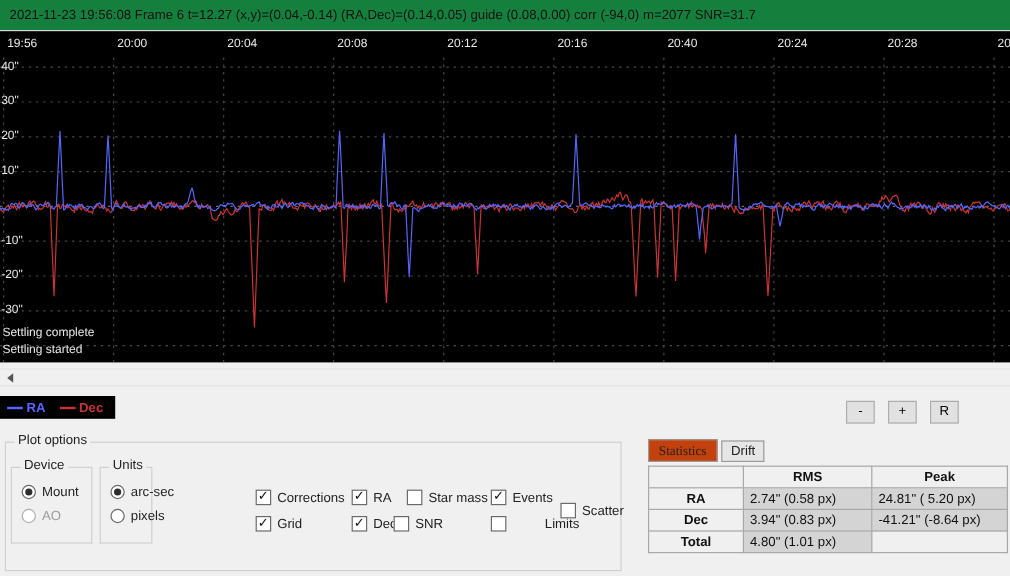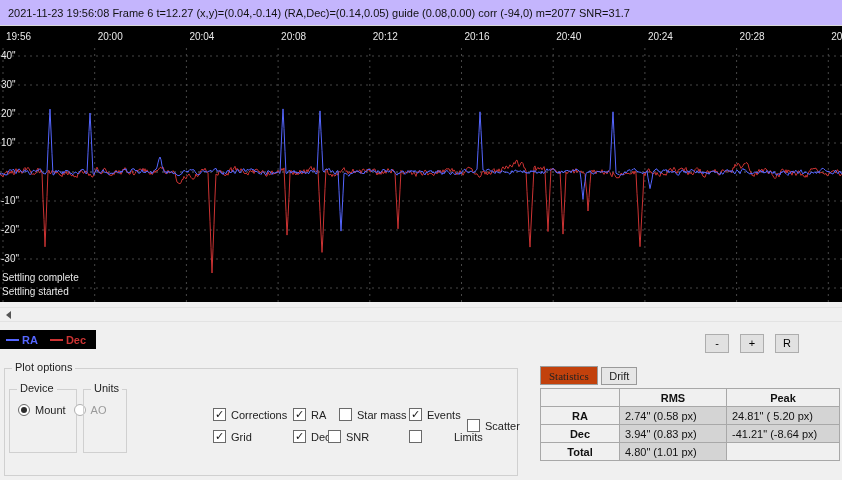--- a/index.html
+++ b/index.html
@@ -1,21 +1,21 @@
 <!DOCTYPE html>
 <html><head>
 <meta charset="utf-8">
 <style>
   html,body{margin:0;padding:0;background:#f0f0f0;}
   body{font-family:"Liberation Sans","DejaVu Sans",sans-serif;}
   #app{position:relative;width:842px;height:480px;background:#f0f0f0;overflow:hidden;}
   .abs{position:absolute;}
 
   
-  #status-bar{left:0;top:0;width:842px;height:26px;background:#c4b5fd;border-bottom:1px solid #d9d9d9;
+  #status-bar{left:0;top:0;width:842px;height:26px;background:#15803d;border-bottom:1px solid #d9d9d9;
     font-size:11px;color:#111;line-height:26px;padding-left:8px;box-sizing:border-box;white-space:nowrap;}
 
   
   #graph{left:0;top:26px;width:842px;height:276px;background:#000;overflow:hidden;}
   .x-tick{position:absolute;top:5px;font-size:10px;color:#e8e8e8;white-space:nowrap;}
   .y-tick{position:absolute;left:1px;font-size:10px;color:#e8e8e8;}
   .settle-note{position:absolute;left:2px;font-size:10px;color:#e8e8e8;}
 
   
   #hscroll{left:0;top:307px;width:842px;height:15px;background:#f0f0f0;border-top:1px solid #e3e3e3;border-bottom:1px solid #e3e3e3;box-sizing:border-box;}
@@ -24,21 +24,21 @@
 
   
   #legend{left:0;top:330px;height:19px;background:#000;display:inline-flex;align-items:center;gap:12px;padding:0 10px 0 6px;font-size:11px;font-weight:bold;}
   .legend-item{display:inline-flex;align-items:center;gap:3px;}
   .legend-line{display:inline-block;width:13px;height:2px;}
   .zoombtn{width:24px;height:19px;background:#e1e1e1;border:1px solid #adadad;font-size:11px;line-height:17px;text-align:center;box-sizing:border-box;cursor:pointer;}
 
   
   .groupbox{position:absolute;border:1px solid #d0d0d0;box-sizing:border-box;}
   .groupbox > .gtitle{position:absolute;top:-8px;left:7px;background:#f0f0f0;padding:0 3px;font-size:11px;color:#222;}
-  .optstack{position:absolute;left:8px;top:14px;display:flex;flex-direction:row;gap:8px;}
+  .optstack{position:absolute;left:8px;top:14px;display:flex;flex-direction:column;gap:8px;}
 
   .radio,.cb{display:inline-flex;align-items:center;gap:5px;font-size:11px;color:#222;cursor:pointer;white-space:nowrap;}
   .radio.disabled{color:#9a9a9a;}
   .rb{width:12px;height:12px;border:1px solid #6a6a6a;border-radius:50%;background:#fff;box-sizing:border-box;position:relative;flex:0 0 auto;}
   .radio.disabled .rb{border-color:#b0b0b0;}
   .rb.sel::after{content:"";position:absolute;left:2px;top:2px;width:6px;height:6px;border-radius:50%;background:#2c2c2c;}
   .box{width:13px;height:13px;border:1px solid #6a6a6a;background:#fff;box-sizing:border-box;font-size:11px;line-height:11px;text-align:center;color:#111;flex:0 0 auto;}
 
   
   .tab{display:inline-block;font-size:11px;color:#222;border:1px solid #9a9a9a;background:#e6e6e6;padding:3px 8px 2px 8px;cursor:pointer;}
@@ -142,20 +142,30 @@
           </label>
           <label class="radio disabled">
             <span class="rb"></span>
             <span>AO</span>
           </label>
         </div>
     </div>
 
     <div class="groupbox" style="left:78px;top:20px;width:44px;height:64px;">
       <span class="gtitle">Units</span>
+      <div class="optstack" id="units-opts">
+          <label class="radio">
+            <span class="rb sel"></span>
+            <span>arc-sec</span>
+          </label>
+          <label class="radio">
+            <span class="rb"></span>
+            <span>pixels</span>
+          </label>
+        </div>
     </div>
 
 
     <div id="cb-area">
         <label class="cb" style="position: absolute; left: 208px; top: 39px;">
           <span class="box">✓</span>
           <span>Corrections</span>
         </label>
         <label class="cb" style="position: absolute; left: 208px; top: 61px;">
           <span class="box">✓</span>

